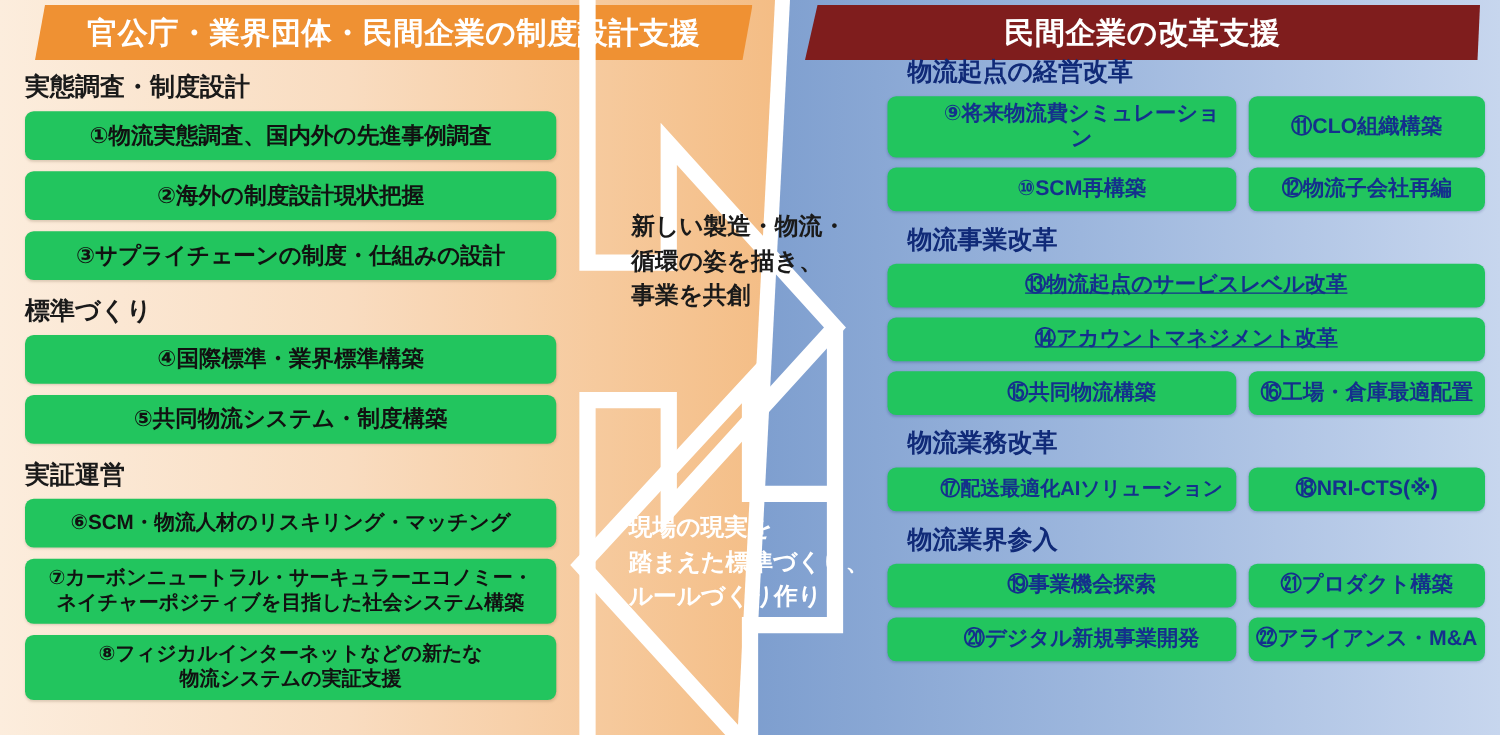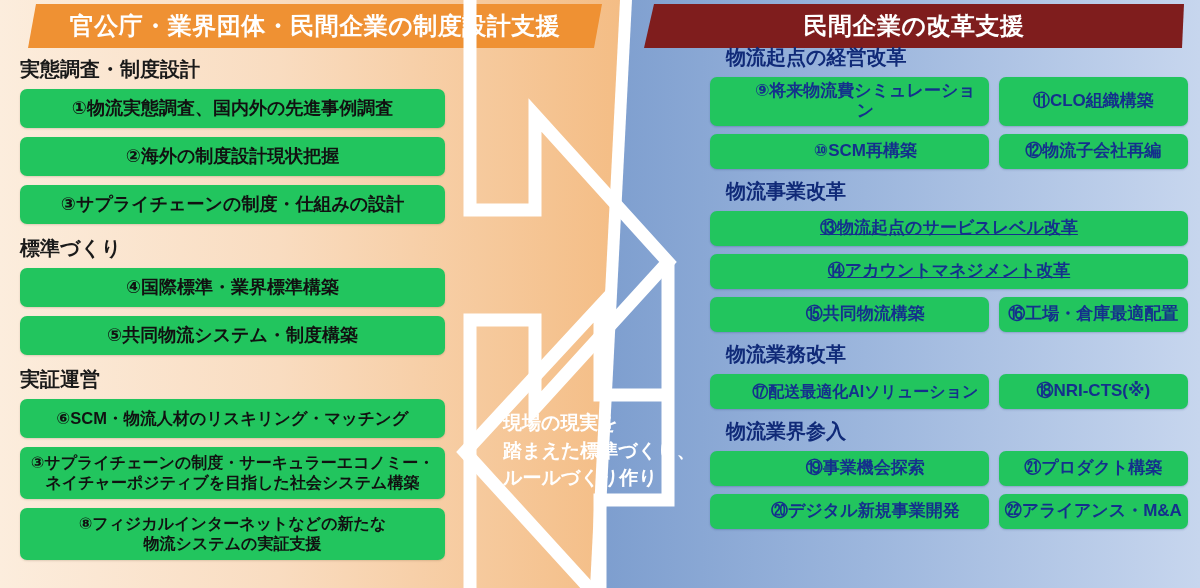--- a/index.html
+++ b/index.html
@@ -179,20 +179,23 @@
     <span>民間企業の改革支援</span>
   </div>
 
   <svg class="arrow-svg" viewBox="0 0 280 588">
 
     <path fill="none" stroke="#ffffff" stroke-width="13" d="M 30 -20 L 30 210 L 95 210 L 95 115 L 228 262 L 95 408 L 95 320 L 30 320 L 30 610"></path>
 
     <path fill="none" stroke="#ffffff" stroke-width="13" d="M 228 262 L 228 500 L 160 500 L 160 600 L 25 452 L 160 306 L 160 395 L 228 395"></path>
   </svg>
 
+  <div class="arrow-text arrow-text-top">新しい製造・物流・
+循環の姿を描き、
+事業を共創</div>
   <div class="arrow-text arrow-text-bottom">現場の現実を
 踏まえた標準づくり、
 ルールづくり作り</div>
 
   <div class="col-left">
 
     <div class="group">
       <div class="group-title">実態調査・制度設計</div>
       <div class="box">①物流実態調査、国内外の先進事例調査</div>
       <div class="box">②海外の制度設計現状把握</div>
@@ -201,21 +204,21 @@
 
     <div class="group">
       <div class="group-title">標準づくり</div>
       <div class="box">④国際標準・業界標準構築</div>
       <div class="box">⑤共同物流システム・制度構築</div>
     </div>
 
     <div class="group">
       <div class="group-title">実証運営</div>
       <div class="box small">⑥SCM・物流人材のリスキリング・マッチング</div>
-      <div class="box smaller">③サプライチェーンの制度・サーキュラーエコノミー・
+      <div class="box smaller">⑦カーボンニュートラル・サーキュラーエコノミー・
 ネイチャーポジティブを目指した社会システム構築</div>
       <div class="box smaller">⑧フィジカルインターネットなどの新たな
 物流システムの実証支援</div>
     </div>
 
   </div>
 
   <div class="col-right">
 
     <div class="group">

